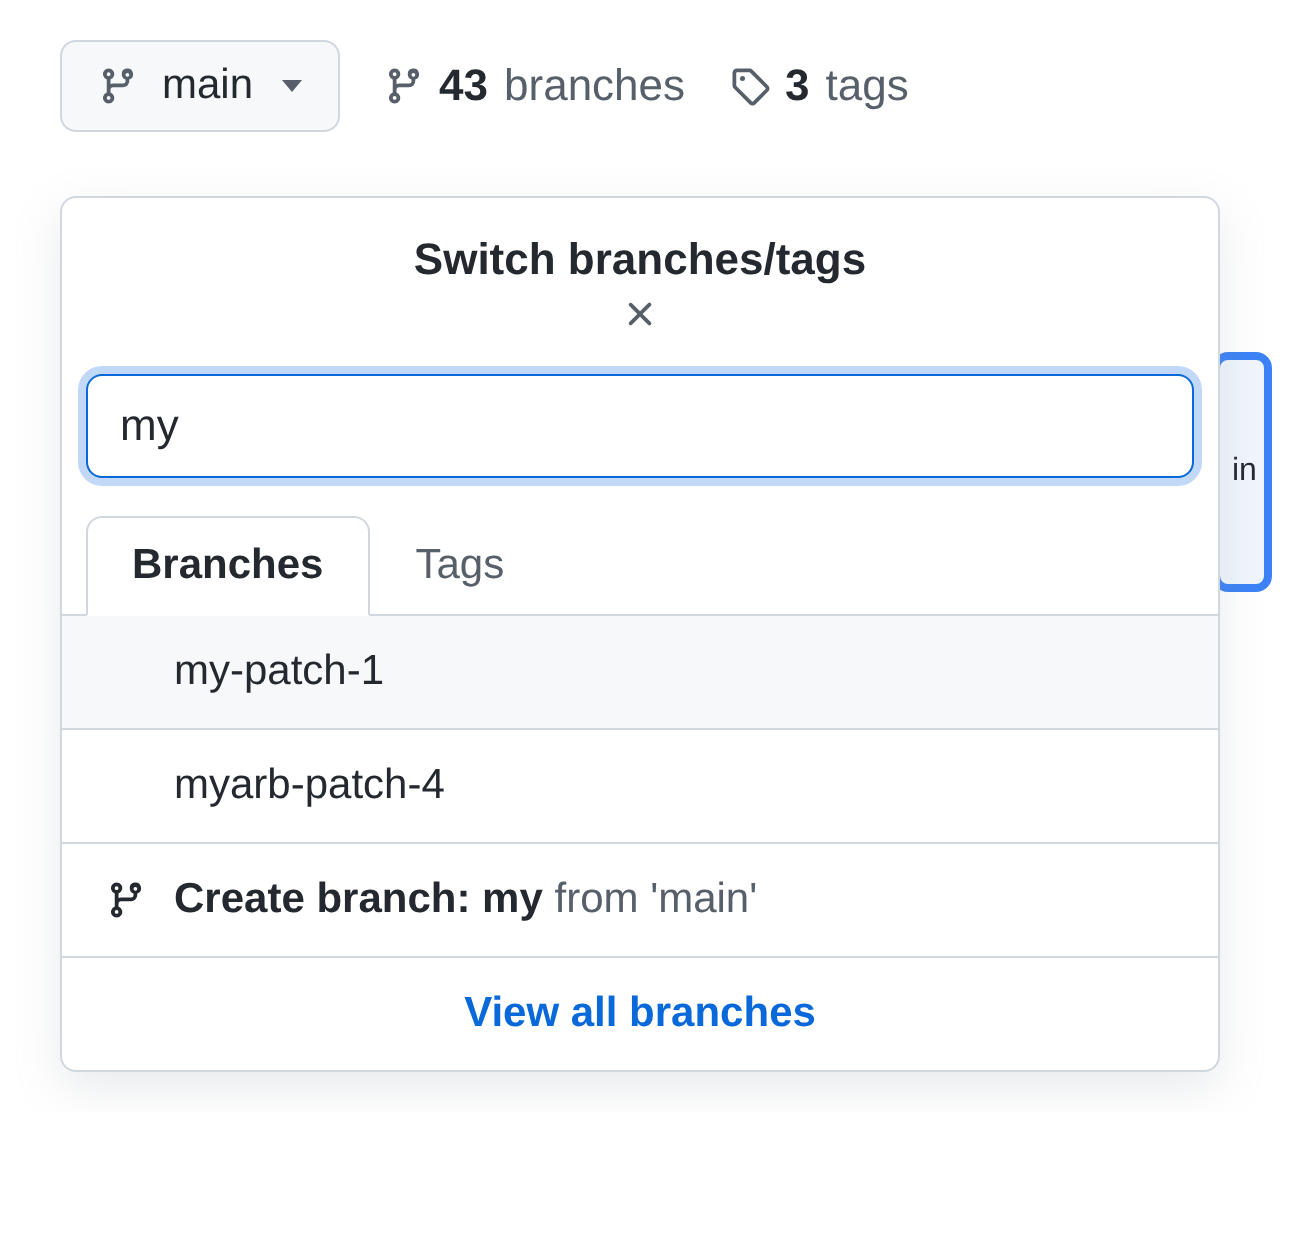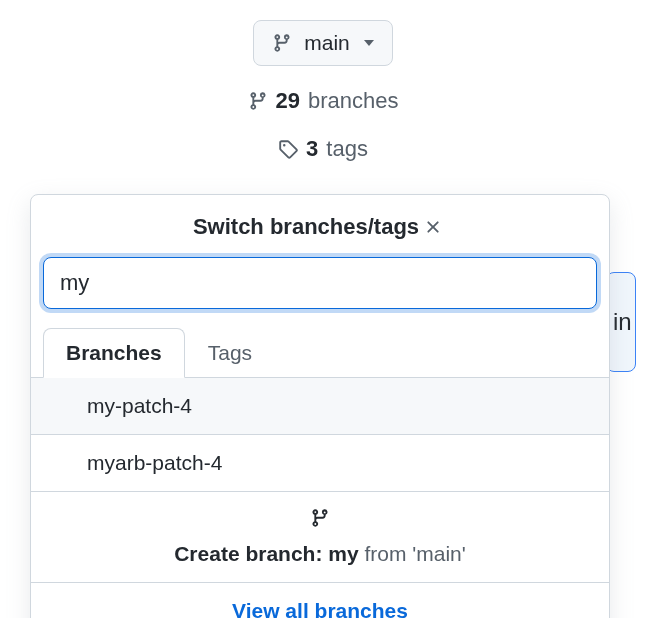--- a/index.html
+++ b/index.html
@@ -5,24 +5,22 @@
     * { box-sizing: border-box; margin: 0; padding: 0; }
     body {
       font-family: -apple-system, BlinkMacSystemFont, "Segoe UI", Helvetica, Arial, sans-serif;
       background: #fff;
       padding: 20px 30px;
       width: 646px;
       color: #24292f;
     }
     .top-bar {
       display: flex;
-      align-items: center;
       gap: 22px;
       font-size: 22px;
-      flex-direction: column;
     }
     .branch-button {
       display: inline-flex;
       align-items: center;
       gap: 12px;
       background: #f6f8fa;
       border: 1px solid #d0d7de;
       border-radius: 8px;
       padding: 10px 18px;
       font-size: 21px;
@@ -53,22 +51,23 @@
       width: 580px;
       border: 1px solid #d0d7de;
       border-radius: 8px;
       background: #fff;
       box-shadow: 0 8px 24px rgba(140,149,159,0.2);
       overflow: hidden;
     }
     .popover-header {
       display: flex;
       align-items: center;
-      justify-content: center;
+      justify-content: space-between;
       padding: 18px 22px 14px 22px;
+      flex-direction: column;
     }
     .popover-title { font-weight: 600; font-size: 22px; }
     .close-btn { cursor: pointer; color: #57606a; padding: 4px; }
     .search-wrap { padding: 2px 12px 18px 12px; }
     .search-input {
       width: 100%;
       border: 1.5px solid #0969da;
       border-radius: 8px;
       padding: 12px 16px;
       font-size: 22px;
@@ -110,47 +109,46 @@
     }
     .list-item:first-child { background: #f6f8fa; }
     .create-row {
       display: flex;
       align-items: center;
       gap: 14px;
       padding: 16px 22px;
       font-size: 21px;
       border-bottom: 1px solid #d0d7de;
       cursor: pointer;
-      flex-direction: column;
     }
     .create-row .bold { font-weight: 600; color: #24292f; }
     .create-row .from { color: #57606a; }
     .view-all {
       text-align: center;
       padding: 16px;
       color: #0969da;
       font-size: 21px;
       cursor: pointer;
       font-weight: bold;
     }
     .behind-panel {
       position: absolute;
       top: 78px;
       right: -20px;
       width: 30px;
-      height: 100px;
-      border: 1px solid #3b82f6;
+      height: 120px;
+      border: 4px solid #3b82f6;
       border-radius: 8px;
       background: #f0f6fc;
       z-index: -1;
       display: flex;
       align-items: center;
       justify-content: flex-start;
       padding-left: 6px;
-      font-size: 24px;
+      font-size: 16px;
       color: #24292f;
       overflow: hidden;
     }
     .container { position: relative; }
   </style>
 </head>
 <body>
 
 <div class="top-bar">
   <button class="branch-button">
@@ -162,21 +160,21 @@
     <span>main</span>
     <span class="caret"></span>
   </button>
 
   <a class="stat">
     <span class="icon-branch">
       <svg width="20" height="20" viewBox="0 0 16 16" fill="#57606a">
           <path d="M9.5 3.25a2.25 2.25 0 1 1 3 2.122V6A2.5 2.5 0 0 1 10 8.5H6a1 1 0 0 0-1 1v1.128a2.251 2.251 0 1 1-1.5 0V5.372a2.25 2.25 0 1 1 1.5 0v1.836A2.493 2.493 0 0 1 6 7h4a1 1 0 0 0 1-1v-.628A2.25 2.25 0 0 1 9.5 3.25ZM4.25 2.5a.75.75 0 1 0 0 1.5.75.75 0 0 0 0-1.5ZM3.5 12.75a.75.75 0 1 0 1.5 0 .75.75 0 0 0-1.5 0Zm8.25-10a.75.75 0 1 0 0 1.5.75.75 0 0 0 0-1.5Z"></path>
         </svg>
     </span>
-    <span class="count">29</span>
+    <span class="count">43</span>
     <span>branches</span>
   </a>
 
   <a class="stat">
     <span class="icon-tag">
       <svg width="20" height="20" viewBox="0 0 16 16" fill="#57606a">
           <path d="M1 7.775V2.75C1 1.784 1.784 1 2.75 1h5.025c.464 0 .91.184 1.238.513l6.25 6.25a1.75 1.75 0 0 1 0 2.474l-5.026 5.026a1.75 1.75 0 0 1-2.474 0l-6.25-6.25A1.752 1.752 0 0 1 1 7.775ZM2.75 2.5a.25.25 0 0 0-.25.25v5.025c0 .066.026.13.073.177l6.25 6.25a.25.25 0 0 0 .354 0l5.025-5.025a.25.25 0 0 0 0-.354l-6.25-6.25a.25.25 0 0 0-.177-.073H2.75ZM6 5a1 1 0 1 1-2 0 1 1 0 0 1 2 0Z"></path>
         </svg>
     </span>
     <span class="count">3</span>
@@ -202,21 +200,21 @@
     <div class="search-wrap">
       <input class="search-input" type="text" value="my" style="">
     </div>
 
     <div class="tabs">
       <div class="tab active">Branches</div>
       <div class="tab">Tags</div>
     </div>
 
     <div class="list">
-      <div class="list-item">my-patch-4</div>
+      <div class="list-item">my-patch-1</div>
       <div class="list-item">myarb-patch-4</div>
     </div>
 
     <div class="create-row">
       <span class="icon-branch">
         <svg width="20" height="20" viewBox="0 0 16 16" fill="#24292f">
             <path d="M9.5 3.25a2.25 2.25 0 1 1 3 2.122V6A2.5 2.5 0 0 1 10 8.5H6a1 1 0 0 0-1 1v1.128a2.251 2.251 0 1 1-1.5 0V5.372a2.25 2.25 0 1 1 1.5 0v1.836A2.493 2.493 0 0 1 6 7h4a1 1 0 0 0 1-1v-.628A2.25 2.25 0 0 1 9.5 3.25ZM4.25 2.5a.75.75 0 1 0 0 1.5.75.75 0 0 0 0-1.5ZM3.5 12.75a.75.75 0 1 0 1.5 0 .75.75 0 0 0-1.5 0Zm8.25-10a.75.75 0 1 0 0 1.5.75.75 0 0 0 0-1.5Z"></path>
           </svg>
       </span>
       <span>

